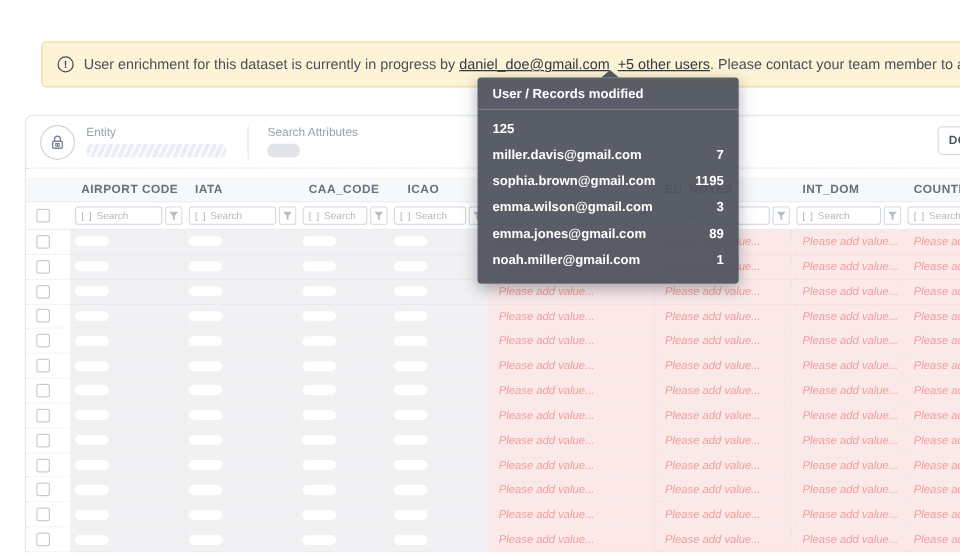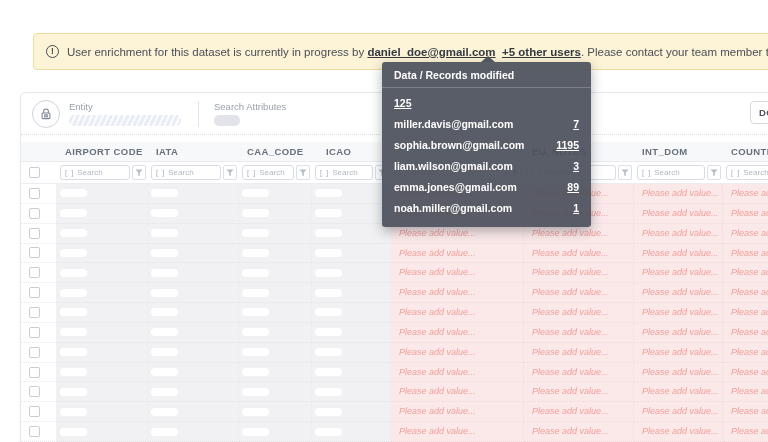--- a/index.html
+++ b/index.html
@@ -8,21 +8,21 @@
   .screen { position:relative; width:768px; height:442px; overflow:hidden; background:#fff; }
 
   
   .banner { position:absolute; left:33px; top:33px; width:760px; height:37px;
             background:#fdf3d6; border:1px solid #f0dc9e; border-radius:4px;
             display:flex; align-items:center; padding:0 12px; gap:8px;
             font-size:11.5px; color:#4a4e57; white-space:nowrap; overflow:hidden; }
   .banner-icon { flex:0 0 auto; width:13px; height:13px; border:1.2px solid #464b54;
                  border-radius:50%; display:flex; align-items:center; justify-content:center;
                  font-size:8.5px; font-weight:bold; color:#464b54; line-height:1; }
-  .banner-link { font-weight:bold; color:#343a44; text-decoration:underline; cursor:pointer; }
+  .banner-link { font-weight:normal; color:#343a44; text-decoration:underline; cursor:pointer; }
 
   
   .card { position:absolute; left:20px; top:92px; width:772px; height:380px;
           background:#fff; border:1px solid #e6e9ee; border-radius:6px;
           box-shadow:0 1px 3px rgba(40,50,70,0.05); overflow:hidden; }
 
   .entitybar { position:relative; height:42px; display:flex; align-items:center;
                padding-left:11px; border-bottom:1px dotted #d9dde3; }
   .entity-circle { width:28px; height:28px; border:1px solid #cfd4dc; border-radius:50%;
                    display:flex; align-items:center; justify-content:center; }
@@ -75,21 +75,21 @@
              background:rgba(76,81,91,0.93); border-radius:3px; color:#fff;
              box-shadow:0 4px 12px rgba(30,35,45,0.35); }
   .tt-arrow { position:absolute; top:-6px; left:99px; width:0; height:0;
               border-left:7px solid transparent; border-right:7px solid transparent;
               border-bottom:6px solid rgba(76,81,91,0.96); }
   .tt-title { padding:7px 12px 6px; font-size:10.5px; font-weight:bold;
               border-bottom:1px solid rgba(255,255,255,0.22); }
   .tt-rows { padding:4px 12px 9px; }
   .tt-row { display:flex; justify-content:space-between; align-items:center; height:21px; }
   .tt-email { font-size:10.5px; font-weight:bold; }
-  .tt-count { font-size:10.5px; font-weight:bold;text-decoration:underline; }
+  .tt-count { font-size:10.5px; font-weight:bold; }
 </style>
 </head>
 <body>
 
 <div class="screen">
 
   <div class="banner">
     <span class="banner-icon">!</span>
     <span><span>User enrichment for this dataset is currently in progress by </span><span class="banner-link">daniel_doe@gmail.com</span><span>&nbsp;&nbsp;</span><span class="banner-link">+5 other users</span><span>. Please contact your team member to av</span></span>
   </div>
@@ -503,35 +503,35 @@
             <div class="c-missing" style="width: 110px; flex-basis: 110px;">Please add value...</div>
             <div class="c-missing" style="width: 89px; flex-basis: 89px;">Please add value...</div>
             <div class="c-missing" style="width: 130px; flex-basis: 130px;">Please add value...</div>
           </div>
         </div>
     </div>
   </div>
 
   <div class="tooltip">
     <div class="tt-arrow"></div>
-    <div class="tt-title">Data / Records modified</div>
+    <div class="tt-title">User / Records modified</div>
     <div class="tt-rows">
         <div class="tt-row">
           <div class="tt-count">125</div>
         </div>
         <div class="tt-row">
           <div class="tt-email">miller.davis@gmail.com</div>
           <div class="tt-count">7</div>
         </div>
         <div class="tt-row">
           <div class="tt-email">sophia.brown@gmail.com</div>
           <div class="tt-count">1195</div>
         </div>
         <div class="tt-row">
-          <div class="tt-email">liam.wilson@gmail.com</div>
+          <div class="tt-email">emma.wilson@gmail.com</div>
           <div class="tt-count">3</div>
         </div>
         <div class="tt-row">
           <div class="tt-email">emma.jones@gmail.com</div>
           <div class="tt-count">89</div>
         </div>
         <div class="tt-row">
           <div class="tt-email">noah.miller@gmail.com</div>
           <div class="tt-count">1</div>
         </div>

